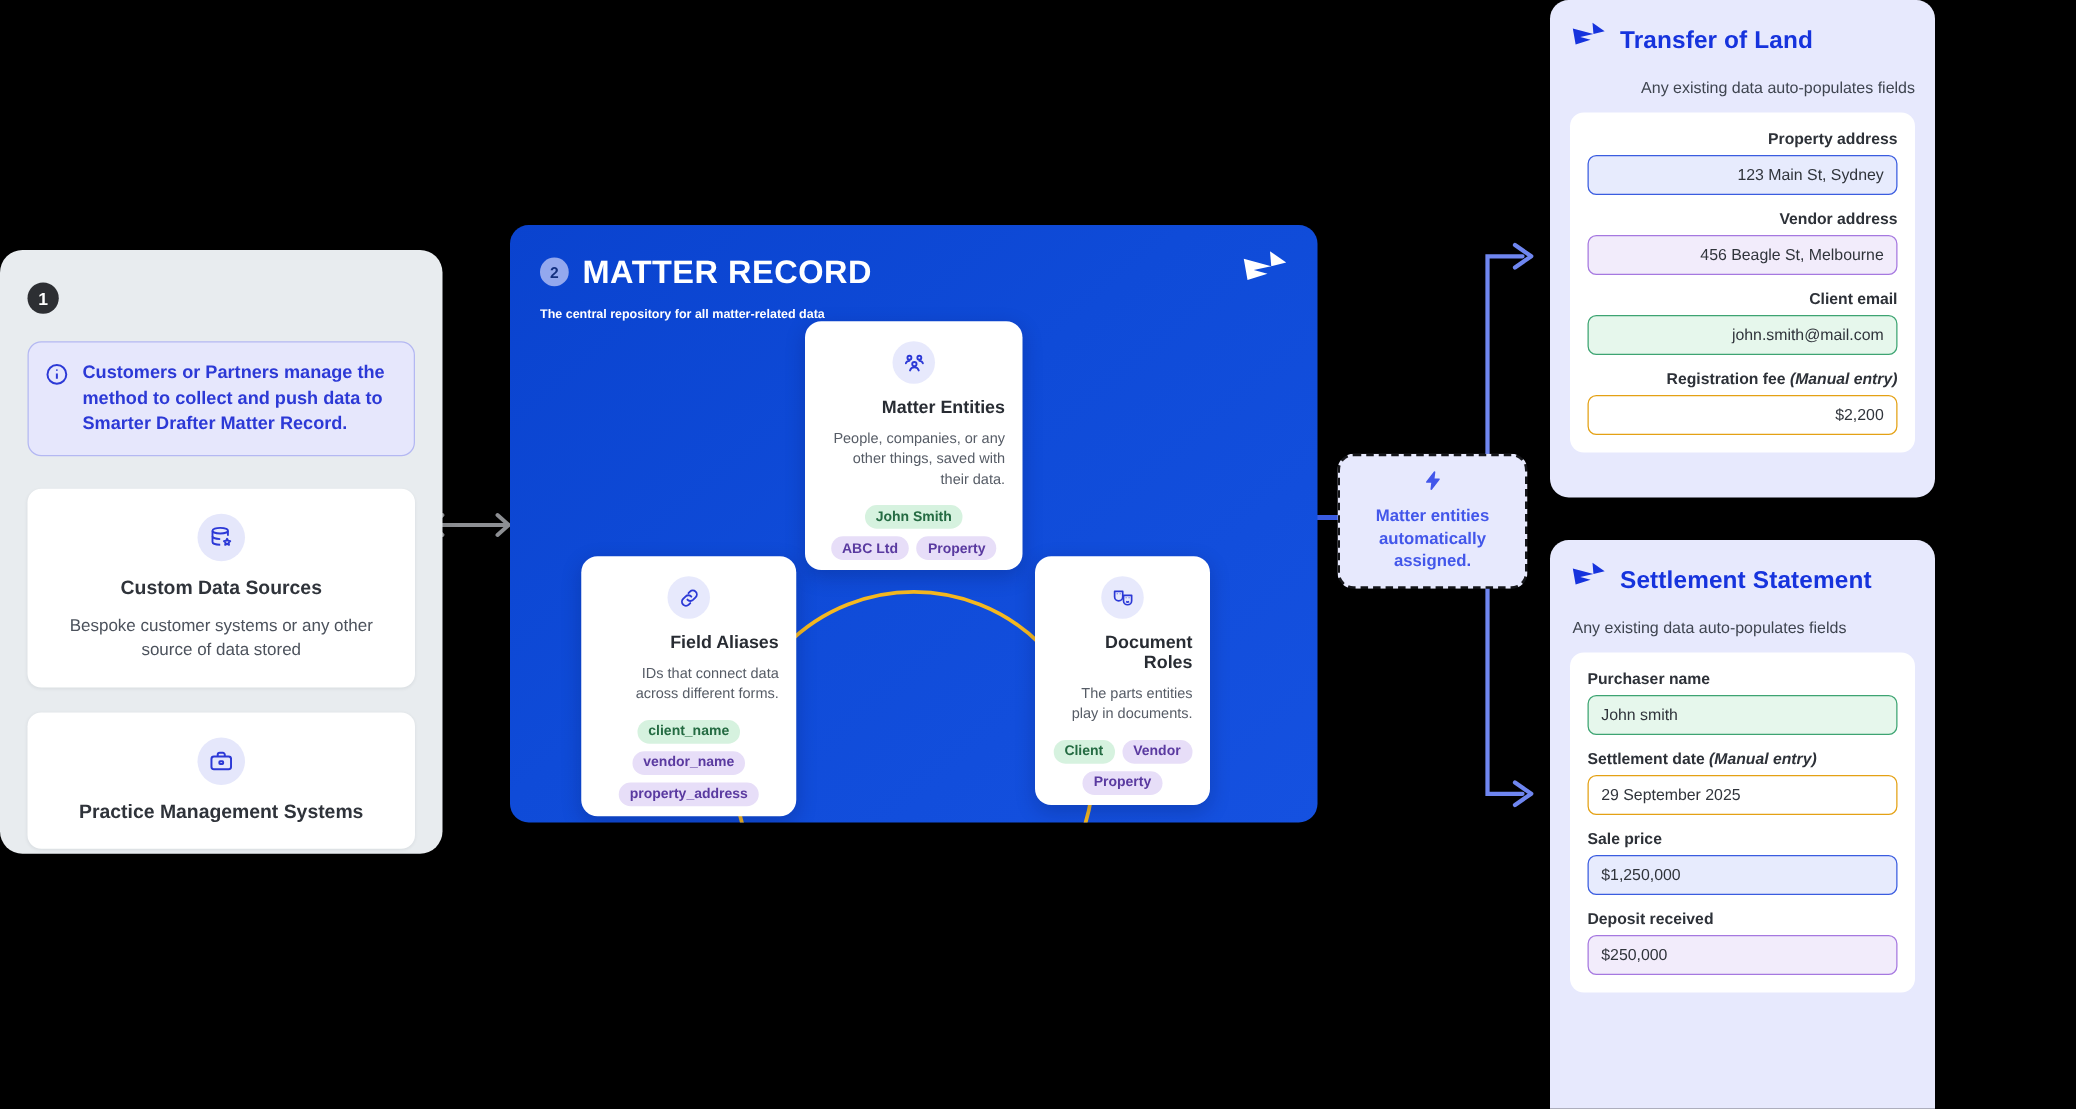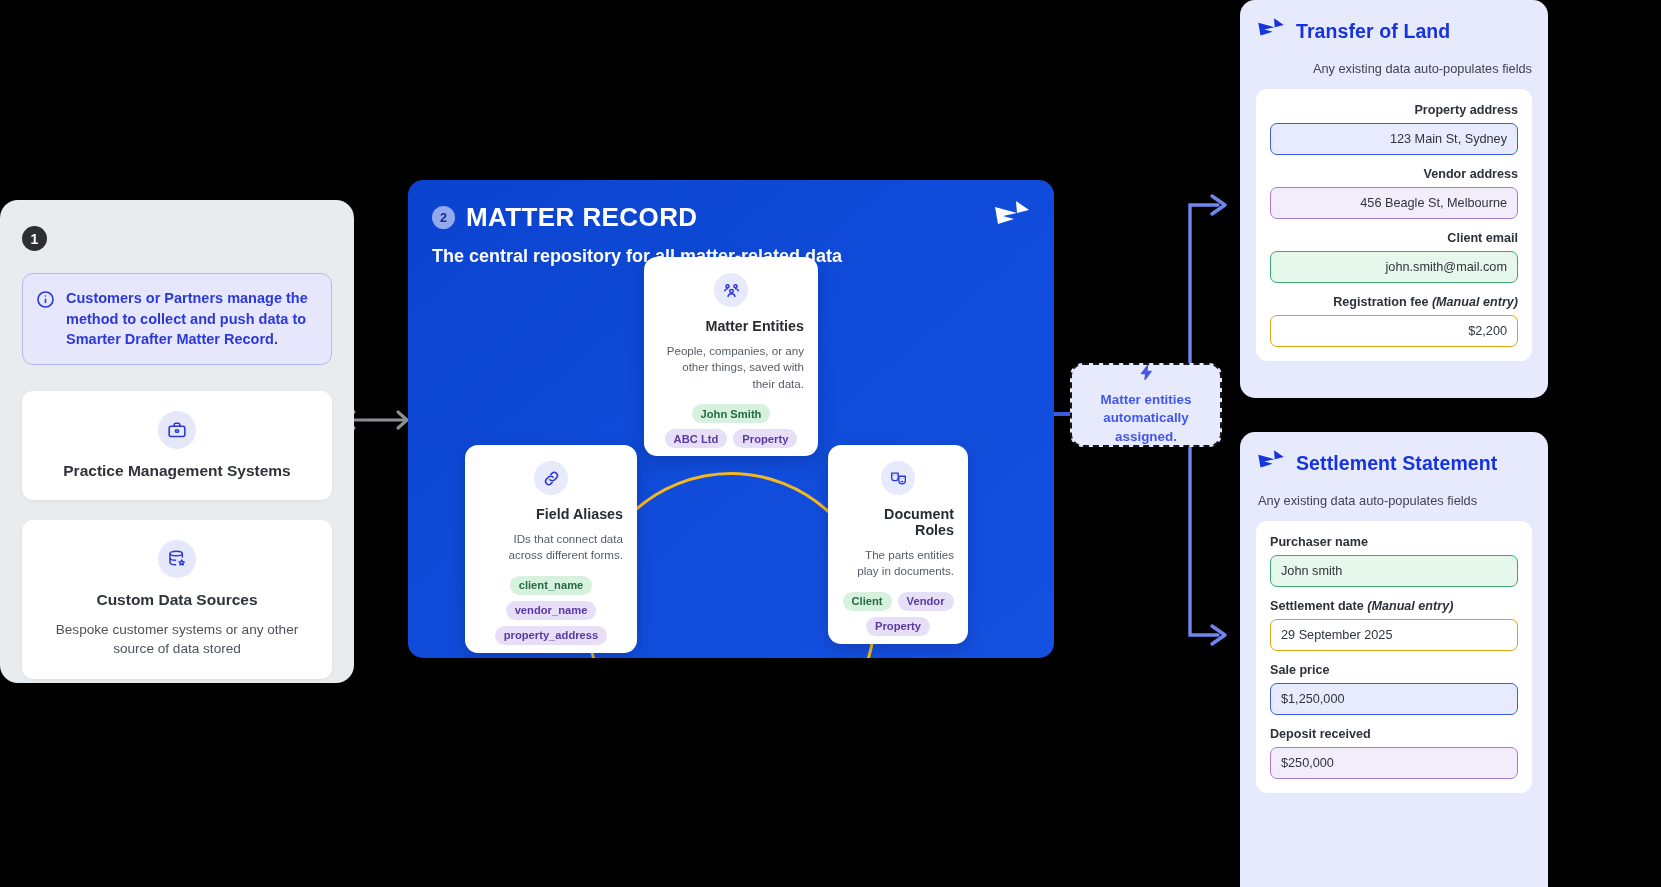--- a/index.html
+++ b/index.html
@@ -70,21 +70,21 @@
     overflow: hidden;
   }
   .c-head { display: flex; align-items: center; gap: 11px; }
   .c-num {
     width: 23px; height: 23px; border-radius: 50%;
     background: #93a8ee; color: #13307f;
     font-size: 12.5px; font-weight: 700;
     display: flex; align-items: center; justify-content: center;
   }
   .c-title { color: #fff; font-size: 26px; font-weight: 700; letter-spacing: .4px; }
-  .c-sub { color: #fff; font-size: 18px; font-weight: 700; margin-top: 13px; }
+  .c-sub { color: #fff; font-size: 10px; font-weight: 700; margin-top: 13px; }
   .brand-mark { position: absolute; right: 22px; top: 18px; }
 
   .ring {
     position: absolute; left: 50%; top: 292px;
     transform: translateX(-50%);
     width: 290px; height: 290px; border-radius: 50%;
     border: 3.2px solid #f5b820;
   }
 
   .ent-card {
@@ -104,21 +104,21 @@
   .ent-title { font-size: 14.3px; font-weight: 700; color: #282c33; }
   .ent-desc { font-size: 11.6px; color: #565c66; line-height: 1.42; margin-top: 9px; }
   .tags { display: flex; flex-wrap: wrap; gap: 6px; justify-content: center; margin-top: 12px; }
   .tag { font-size: 11.2px; padding: 3.5px 9px; border-radius: 11px; font-weight: 600; }
   .tag.green  { background: #d6f2df; color: #246b42; }
   .tag.purple { background: #e7def8; color: #5a3aa0; }
 
   
   .callout {
     position: absolute; left: 1070px; top: 363px;
-    width: 152px; height: 84px;
+    width: 152px; height: 108px;
     background: #e7e9fd;
     border: 2.2px dashed #15161a;
     border-radius: 13px;
     display: flex; flex-direction: column;
     align-items: center; justify-content: center;
     padding: 8px 10px;
   }
   .callout-text {
     color: #4357ea; font-size: 13.4px; font-weight: 700;
     text-align: center; line-height: 1.36; margin-top: 6px;
@@ -187,45 +187,45 @@
 
     <div class="info-box">
       <span class="info-icon">
         <svg width="19" height="19" viewBox="0 0 24 24" fill="none" stroke="#2c39d6" stroke-width="2">
           <circle cx="12" cy="12" r="9.5"></circle>
             <line x1="12" y1="11" x2="12" y2="16.5"></line>
             <circle cx="12" cy="7.6" r="0.9" fill="#2c39d6" stroke="none"></circle>
         </svg>
       </span>
       <div class="info-text">Customers or Partners manage the method to collect and push data to Smarter Drafter Matter Record.</div>
-    </div>
-
-    <div class="src-card">
-      <div class="circ-icon">
-        <svg width="20" height="20" viewBox="0 0 24 24" fill="none" stroke="#2c39d6" stroke-width="1.9" stroke-linejoin="round">
-          <rect x="2.6" y="7.5" width="18.8" height="12.2" rx="2.4"></rect>
-          <path d="M8.6 7.5V5.8a1.9 1.9 0 0 1 1.9-1.9h3a1.9 1.9 0 0 1 1.9 1.9v1.7"></path>
-          <rect x="10.2" y="12" width="3.6" height="2.6" rx="0.7"></rect>
-        </svg>
-      </div>
-      <div class="src-title">Practice Management Systems</div>
     </div>
 
     <div class="src-card">
       <div class="circ-icon">
         <svg width="20" height="20" viewBox="0 0 24 24" fill="none" stroke="#2c39d6" stroke-width="1.8" stroke-linejoin="round">
           <ellipse cx="11" cy="5.4" rx="7.4" ry="2.7"></ellipse>
           <path d="M3.6 5.4v10.8c0 1.5 3.3 2.7 7.4 2.7"></path>
           <path d="M18.4 5.4v5"></path>
             <path d="M3.6 10.8c0 1.5 3.3 2.7 7.4 2.7"></path>
           <path d="M17.6 13.2l.95 1.95 2.1.3-1.55 1.5.37 2.1-1.87-1-1.87 1 .37-2.1-1.55-1.5 2.1-.3z"></path>
         </svg>
       </div>
       <div class="src-title">Custom Data Sources</div>
       <div class="src-desc">Bespoke customer systems or any other source of data stored</div>
+    </div>
+
+    <div class="src-card">
+      <div class="circ-icon">
+        <svg width="20" height="20" viewBox="0 0 24 24" fill="none" stroke="#2c39d6" stroke-width="1.9" stroke-linejoin="round">
+          <rect x="2.6" y="7.5" width="18.8" height="12.2" rx="2.4"></rect>
+          <path d="M8.6 7.5V5.8a1.9 1.9 0 0 1 1.9-1.9h3a1.9 1.9 0 0 1 1.9 1.9v1.7"></path>
+          <rect x="10.2" y="12" width="3.6" height="2.6" rx="0.7"></rect>
+        </svg>
+      </div>
+      <div class="src-title">Practice Management Systems</div>
     </div>
   </div>
 
   <div class="center-panel">
     <div class="c-head">
       <div class="c-num">2</div>
       <div class="c-title">MATTER RECORD</div>
     </div>
     <div class="c-sub">The central repository for all matter-related data</div>
 

